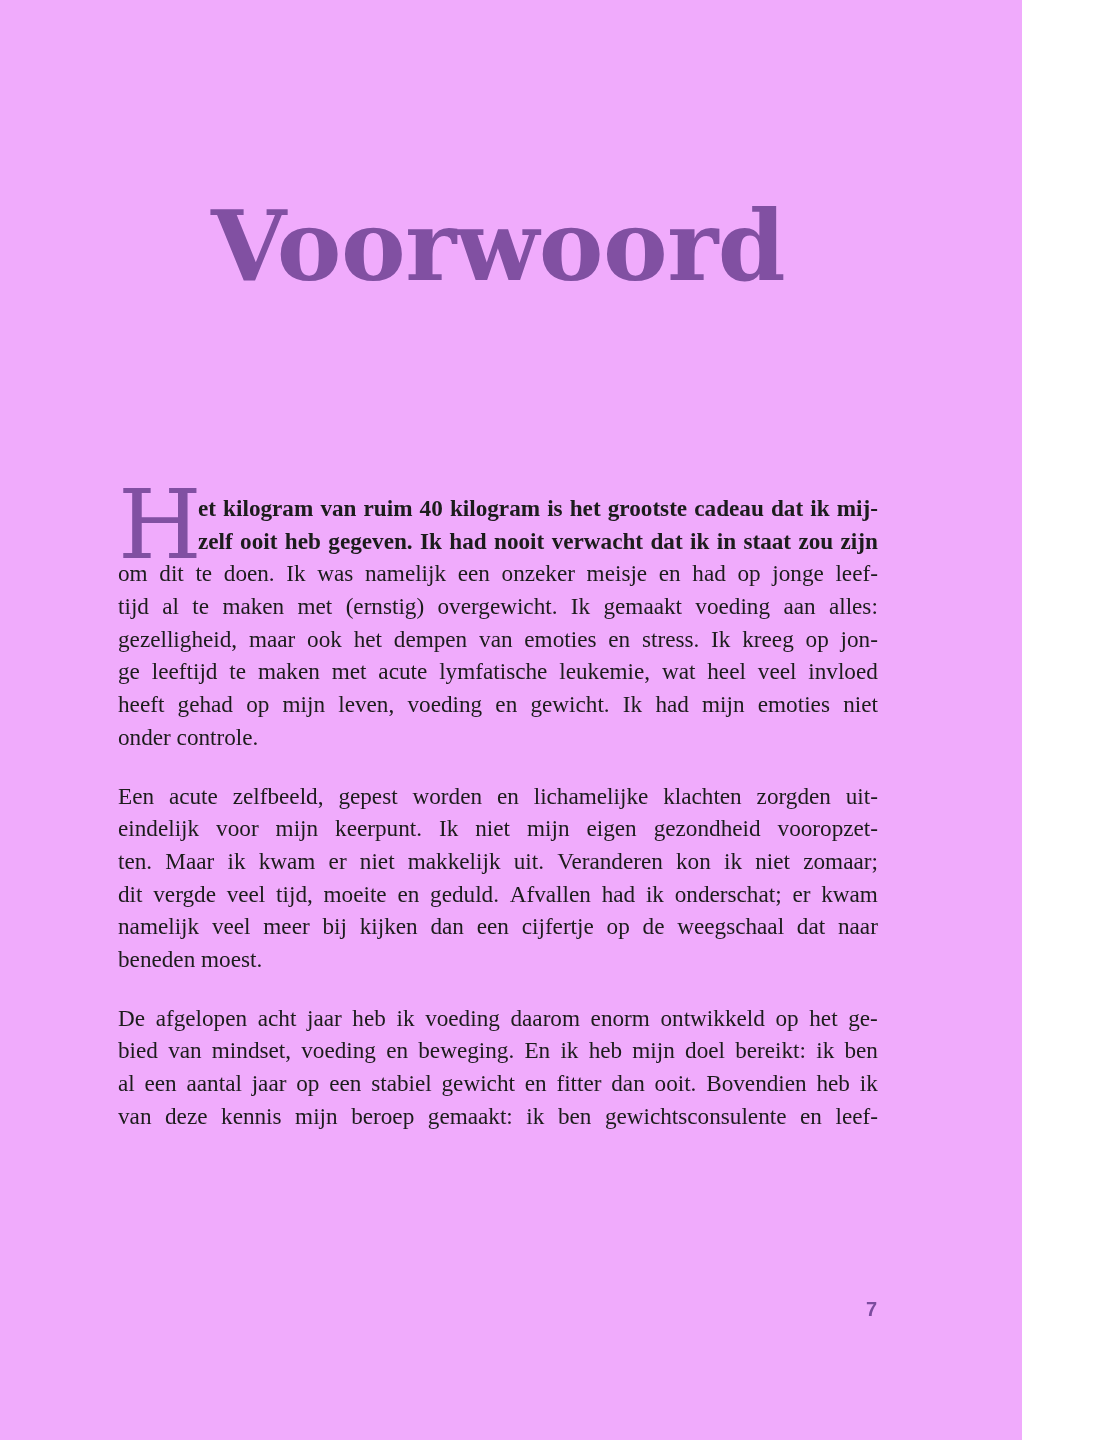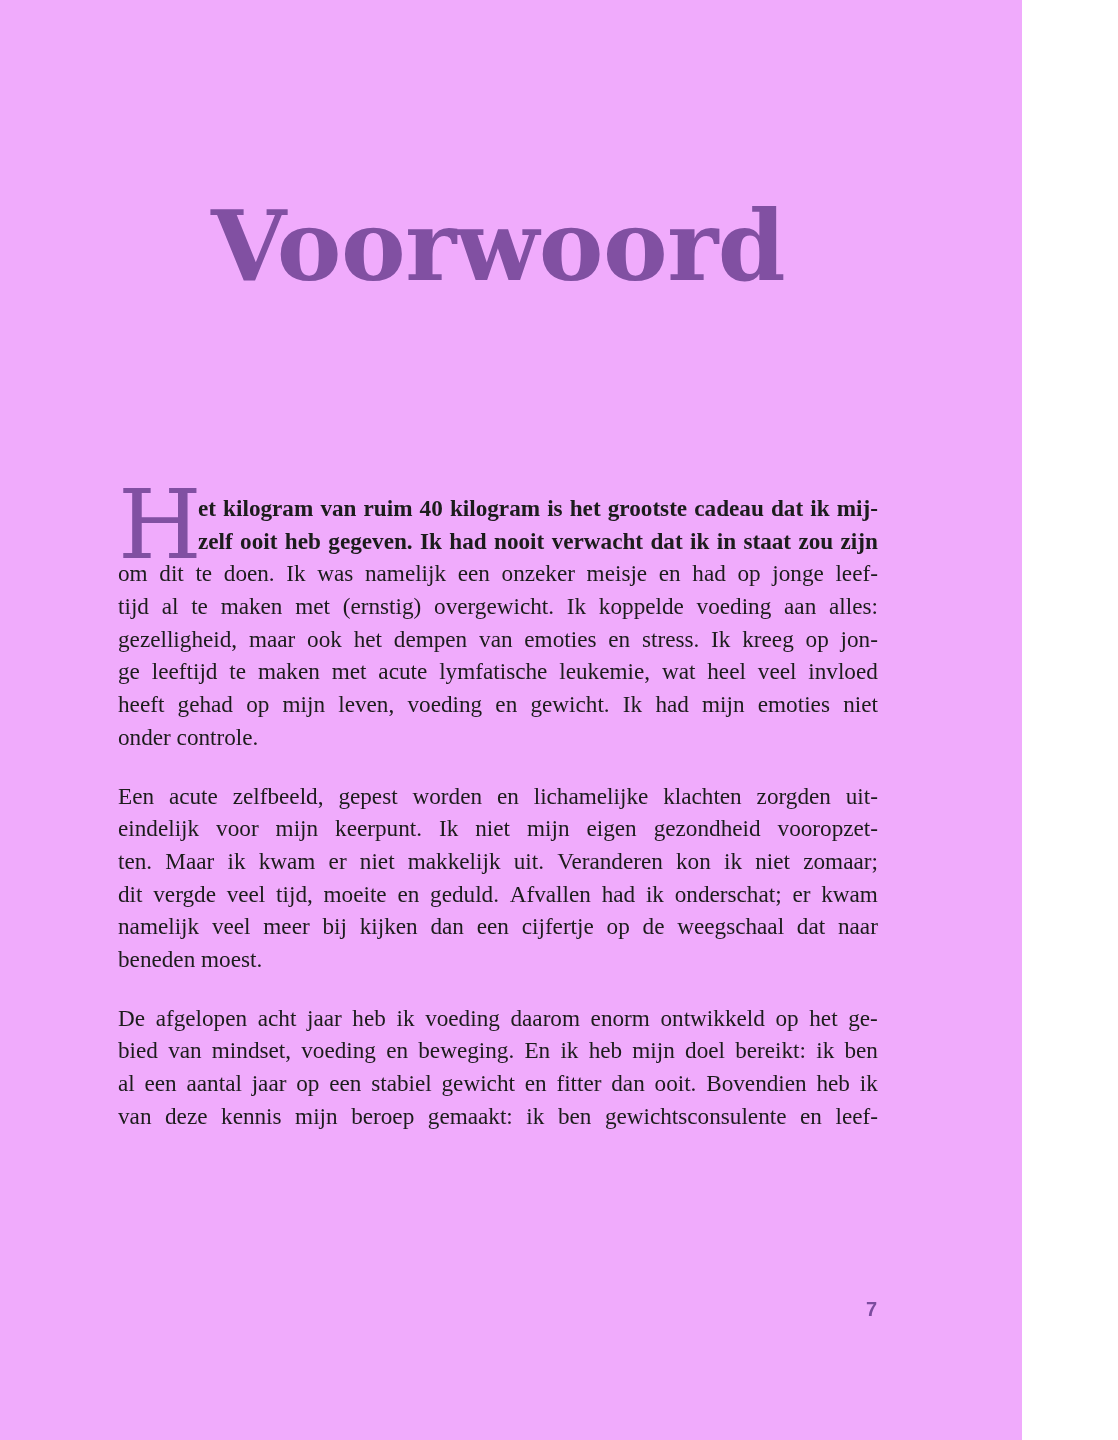--- a/index.html
+++ b/index.html
@@ -170,21 +170,21 @@
         </span>
       <span class="tline just">
           <span>tijd</span>
           <span>al</span>
           <span>te</span>
           <span>maken</span>
           <span>met</span>
           <span>(ernstig)</span>
           <span>overgewicht.</span>
           <span>Ik</span>
-          <span>koppelde</span>
+          <span>gemaakt</span>
           <span>voeding</span>
           <span>aan</span>
           <span>alles:</span>
         </span>
       <span class="tline just">
           <span>gezelligheid,</span>
           <span>maar</span>
           <span>ook</span>
           <span>het</span>
           <span>dempen</span>

